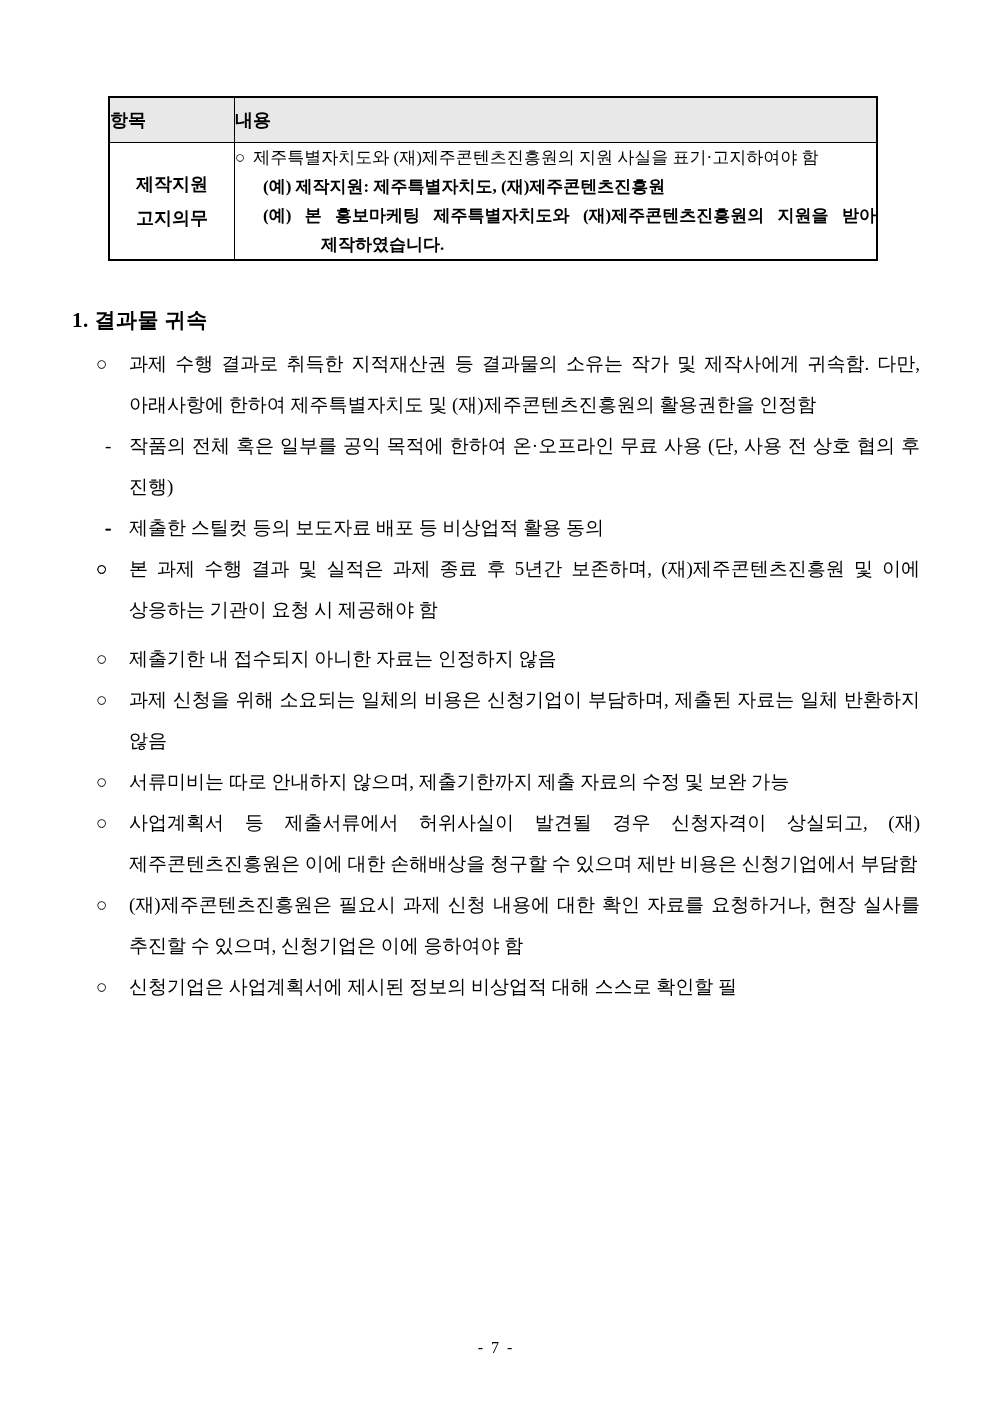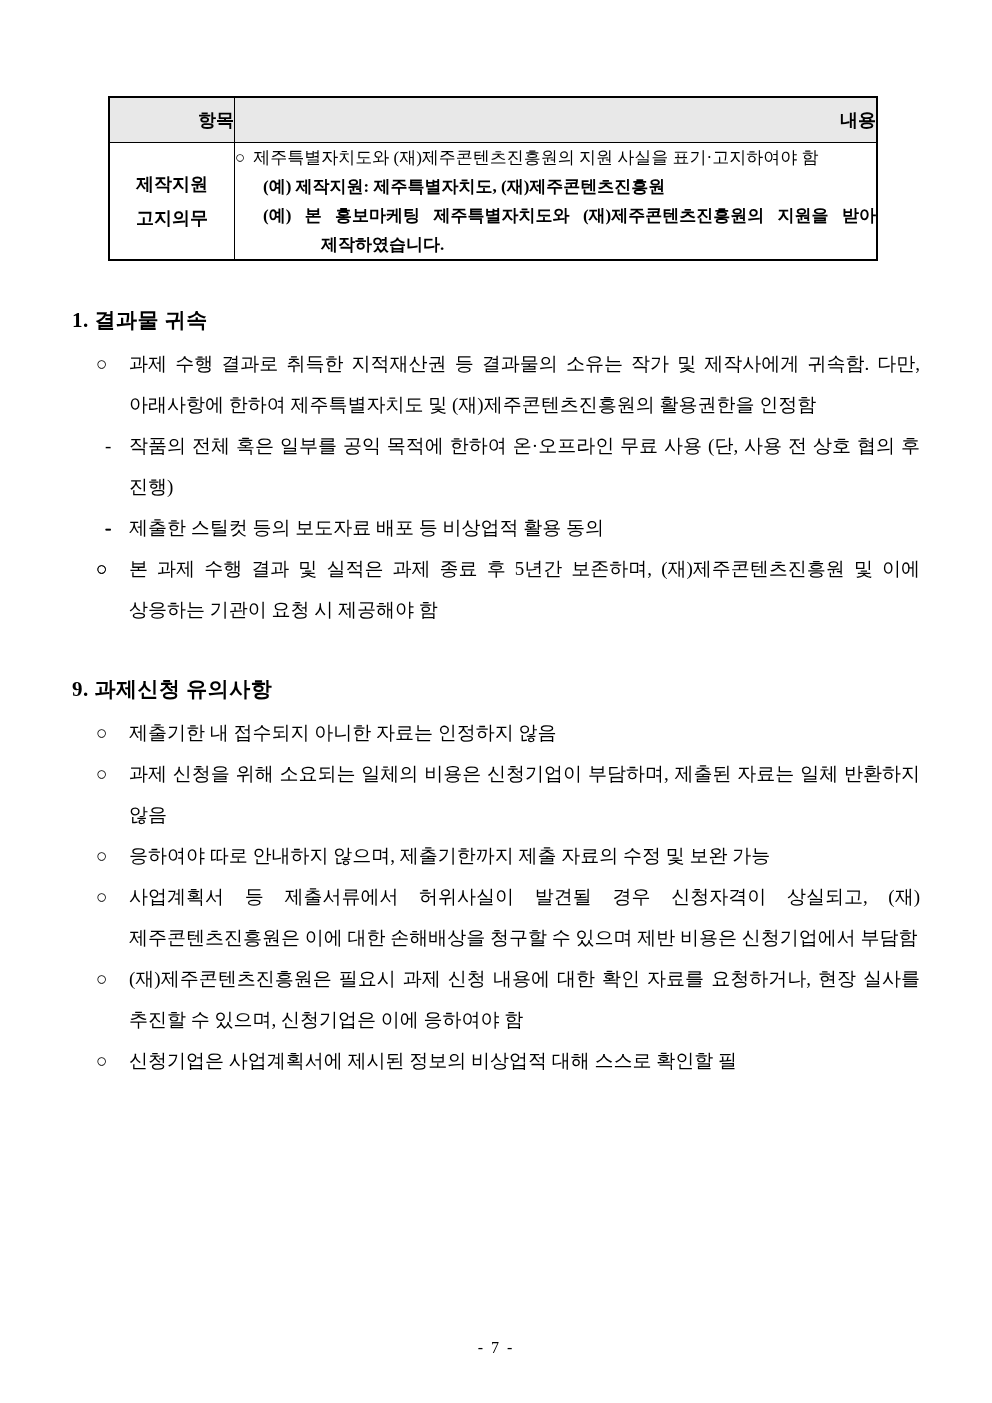--- a/index.html
+++ b/index.html
@@ -36,21 +36,21 @@
   .notice-table th, .notice-table td {
     border: 1px solid #000000;
     padding: 0;
     vertical-align: middle;
   }
   .notice-table th {
     background: #e8e8e8;
     font-weight: bold;
     font-size: 18px;
     height: 44px;
-    text-align: right;
+    text-align: left;
   }
   .col-item { width: 124px; }
   .cell-item {
     text-align: center;
     font-weight: bold;
     font-size: 18px;
     line-height: 34px;
     margin-left: 18px;
   }
   .cell-content {
@@ -157,30 +157,29 @@
         <span class="marker">-</span><span>제출한 스틸컷 등의 보도자료 배포 등 비상업적 활용 동의</span>
       </div>
       <div class="list-item">
         <span class="marker">○</span>
       </div>
       <div class="list-item">
         <span class="marker">○</span><span>본 과제 수행 결과 및 실적은 과제 종료 후 5년간 보존하며, (재)제주콘텐츠진흥원 및 이에 상응하는 기관이 요청 시 제공해야 함</span>
       </div>
     </div>
 
-    <h2 class="section-title">9. 과제신청 유의사항</h2>
     <div class="list">
       <div class="list-item">
         <span class="marker">○</span><span>제출기한 내 접수되지 아니한 자료는 인정하지 않음</span>
       </div>
       <div class="list-item">
         <span class="marker">○</span><span>과제 신청을 위해 소요되는 일체의 비용은 신청기업이 부담하며, 제출된 자료는 일체 반환하지 않음</span>
       </div>
       <div class="list-item">
-        <span class="marker">○</span><span>응하여야 따로 안내하지 않으며, 제출기한까지 제출 자료의 수정 및 보완 가능</span>
+        <span class="marker">○</span><span>서류미비는 따로 안내하지 않으며, 제출기한까지 제출 자료의 수정 및 보완 가능</span>
       </div>
       <div class="list-item">
         <span class="marker">○</span><span>사업계획서 등 제출서류에서 허위사실이 발견될 경우 신청자격이 상실되고, (재)제주콘텐츠진흥원은 이에 대한 손해배상을 청구할 수 있으며 제반 비용은 신청기업에서 부담함</span>
       </div>
       <div class="list-item">
         <span class="marker">○</span><span>(재)제주콘텐츠진흥원은 필요시 과제 신청 내용에 대한 확인 자료를 요청하거나, 현장 실사를 추진할 수 있으며, 신청기업은 이에 응하여야 함</span>
       </div>
       <div class="list-item">
         <span class="marker">○</span><span>신청기업은 사업계획서에 제시된 정보의 비상업적 대해 스스로 확인할 필</span>
       </div>

